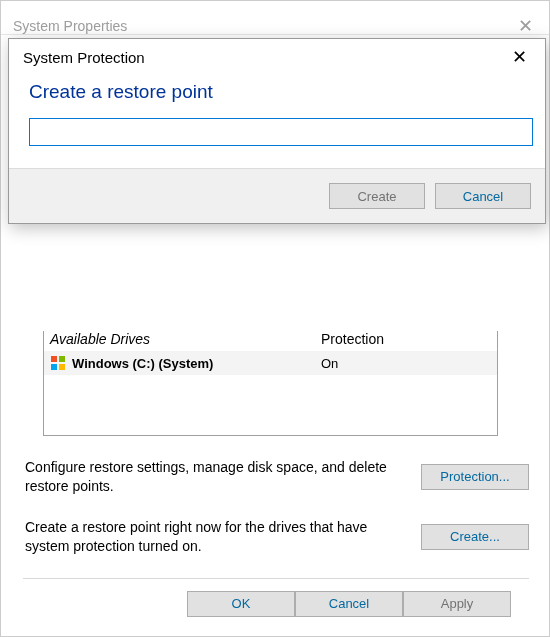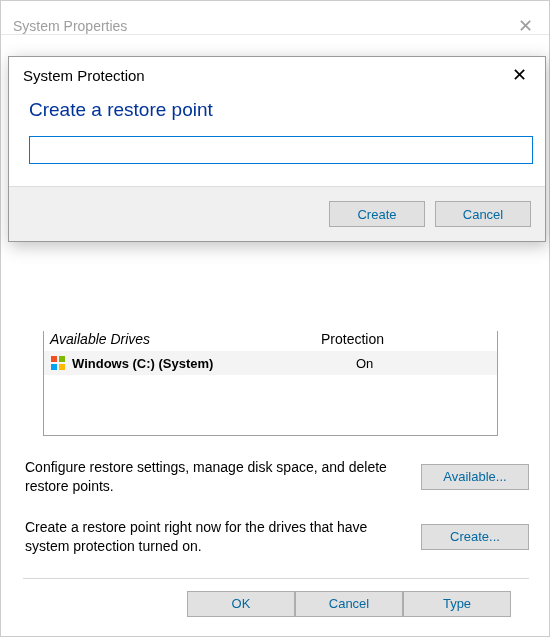--- a/index.html
+++ b/index.html
@@ -65,21 +65,21 @@
     }
     .drives-header .col-name { width: 275px; padding-left: 6px; font-style: italic; }
     .drives-header .col-prot { flex: 1; padding-left: 2px; }
     .drive-row {
       display: flex;
       align-items: center;
       height: 24px;
       background: #f4f4f4;
     }
     .drive-row .col-name { width: 275px; padding-left: 6px; display: flex; align-items: center; gap: 6px; font-weight: bold; }
-    .drive-row .col-prot { flex: 1; padding-left: 2px; margin-left: 35px;}
+    .drive-row .col-prot { flex: 1; padding-left: 2px;}
     .drive-icon {
       width: 16px;
       height: 16px;
       display: inline-flex;
       align-items: center;
       justify-content: center;
     }
     .section-row {
       display: flex;
       align-items: center;
@@ -98,34 +98,34 @@
       min-width: 108px;
       height: 26px;
       background: #e1e1e1;
       border: 1px solid #adadad;
       font-family: inherit;
       font-size: 13px;
       color: #0369a1;
       cursor: pointer;
     }
     .win-button.disabled {
-      color: #0369a1;
+      color: #737373;
     }
     .parent-footer {
       border-top: 1px solid #d8d8d8;
       padding: 12px 18px 0 0;
       display: flex;
       justify-content: flex-end;
       margin-top: 22px;
     }
 
     
     .dialog {
       position: absolute;
-      top: 56px;
+      top: 38px;
       left: 8px;
       width: 538px;
       background: #fff;
       border: 1px solid #9a9a9a;
       box-shadow: 2px 4px 16px rgba(0,0,0,0.25);
     }
     .dlg-titlebar {
       height: 36px;
       display: flex;
       align-items: center;
@@ -204,32 +204,32 @@
             </svg>
           </span>
           <span>Windows (C:) (System)</span>
         </div>
         <div class="col-prot">On</div>
       </div>
     </div>
 
     <div class="section-row">
       <div class="desc">Configure restore settings, manage disk space, and delete restore points.</div>
-      <button class="win-button">Available...</button>
+      <button class="win-button">Protection...</button>
     </div>
 
     <div class="section-row">
       <div class="desc">Create a restore point right now for the drives that have system protection turned on.</div>
       <button class="win-button">Create...</button>
     </div>
 
     <div class="parent-footer">
       <button class="win-button">OK</button>
       <button class="win-button">Cancel</button>
-      <button class="win-button disabled">Type</button>
+      <button class="win-button disabled">Apply</button>
     </div>
   </div>
 </div>
 
 <div class="dialog">
   <div class="dlg-titlebar">
     <span class="dlg-title">System Protection</span>
     <span class="dlg-close">✕</span>
   </div>
   <div class="dlg-body">

